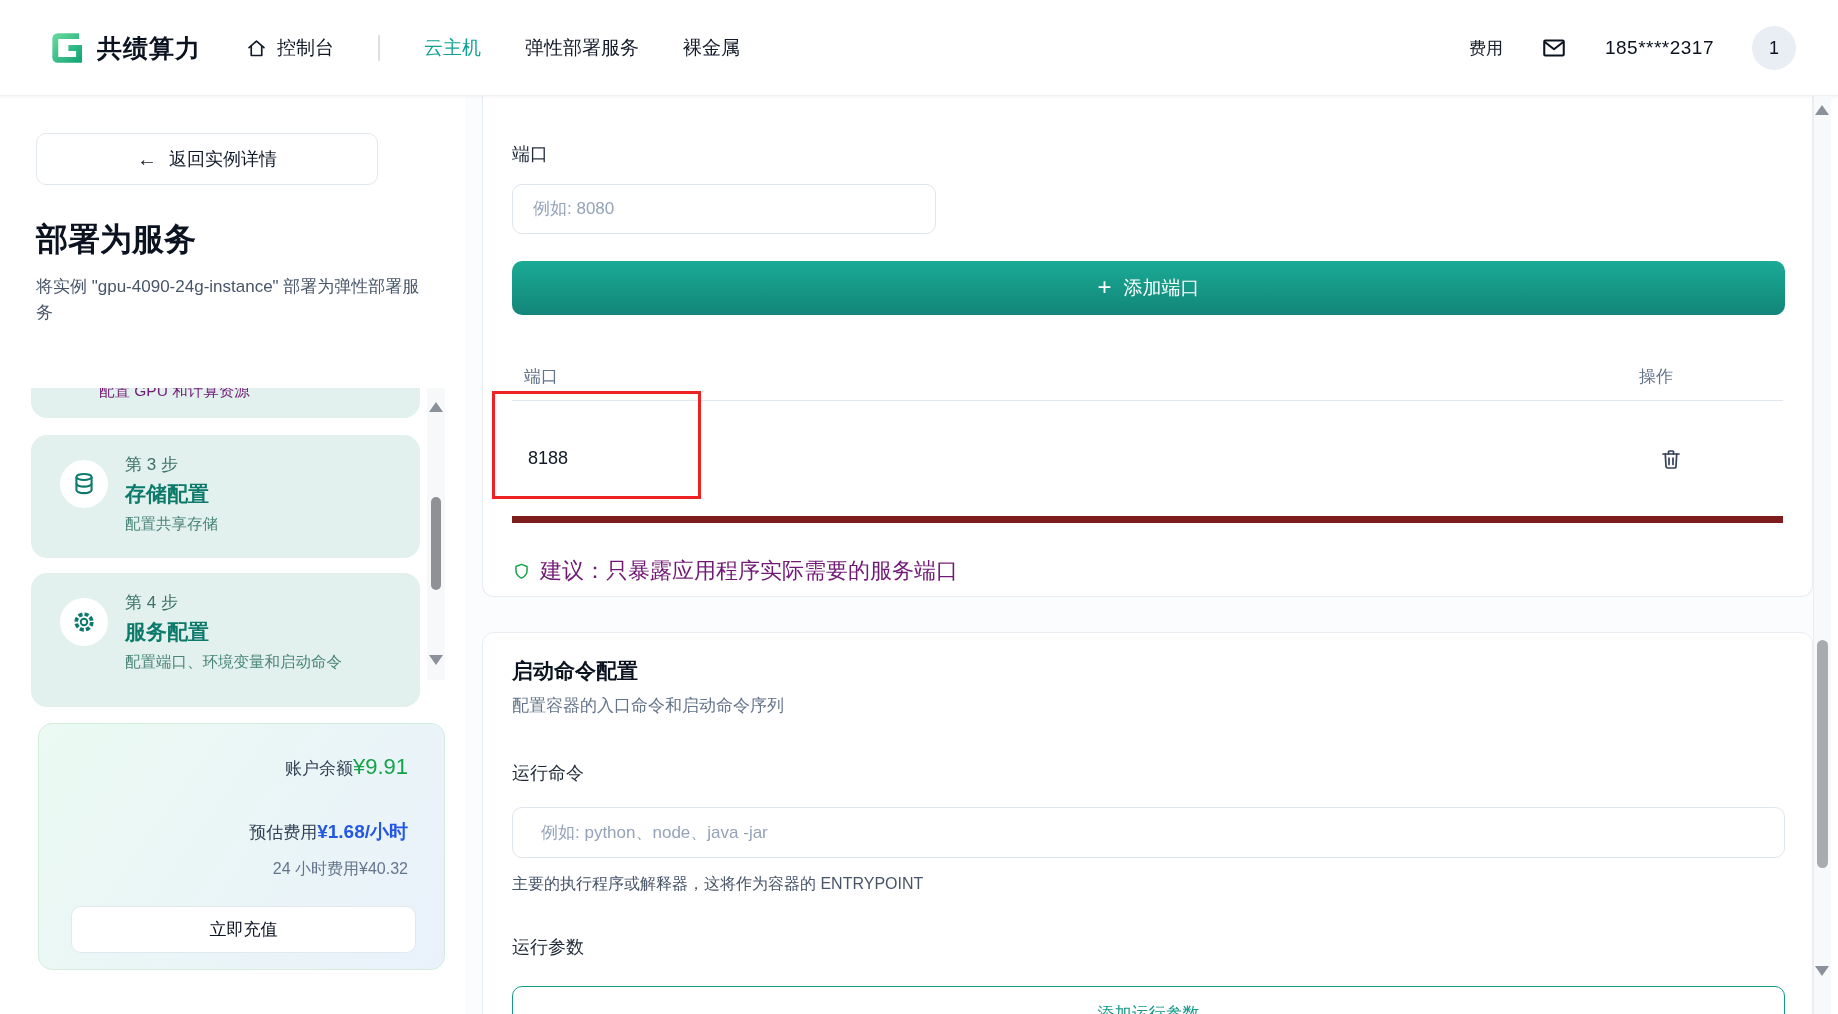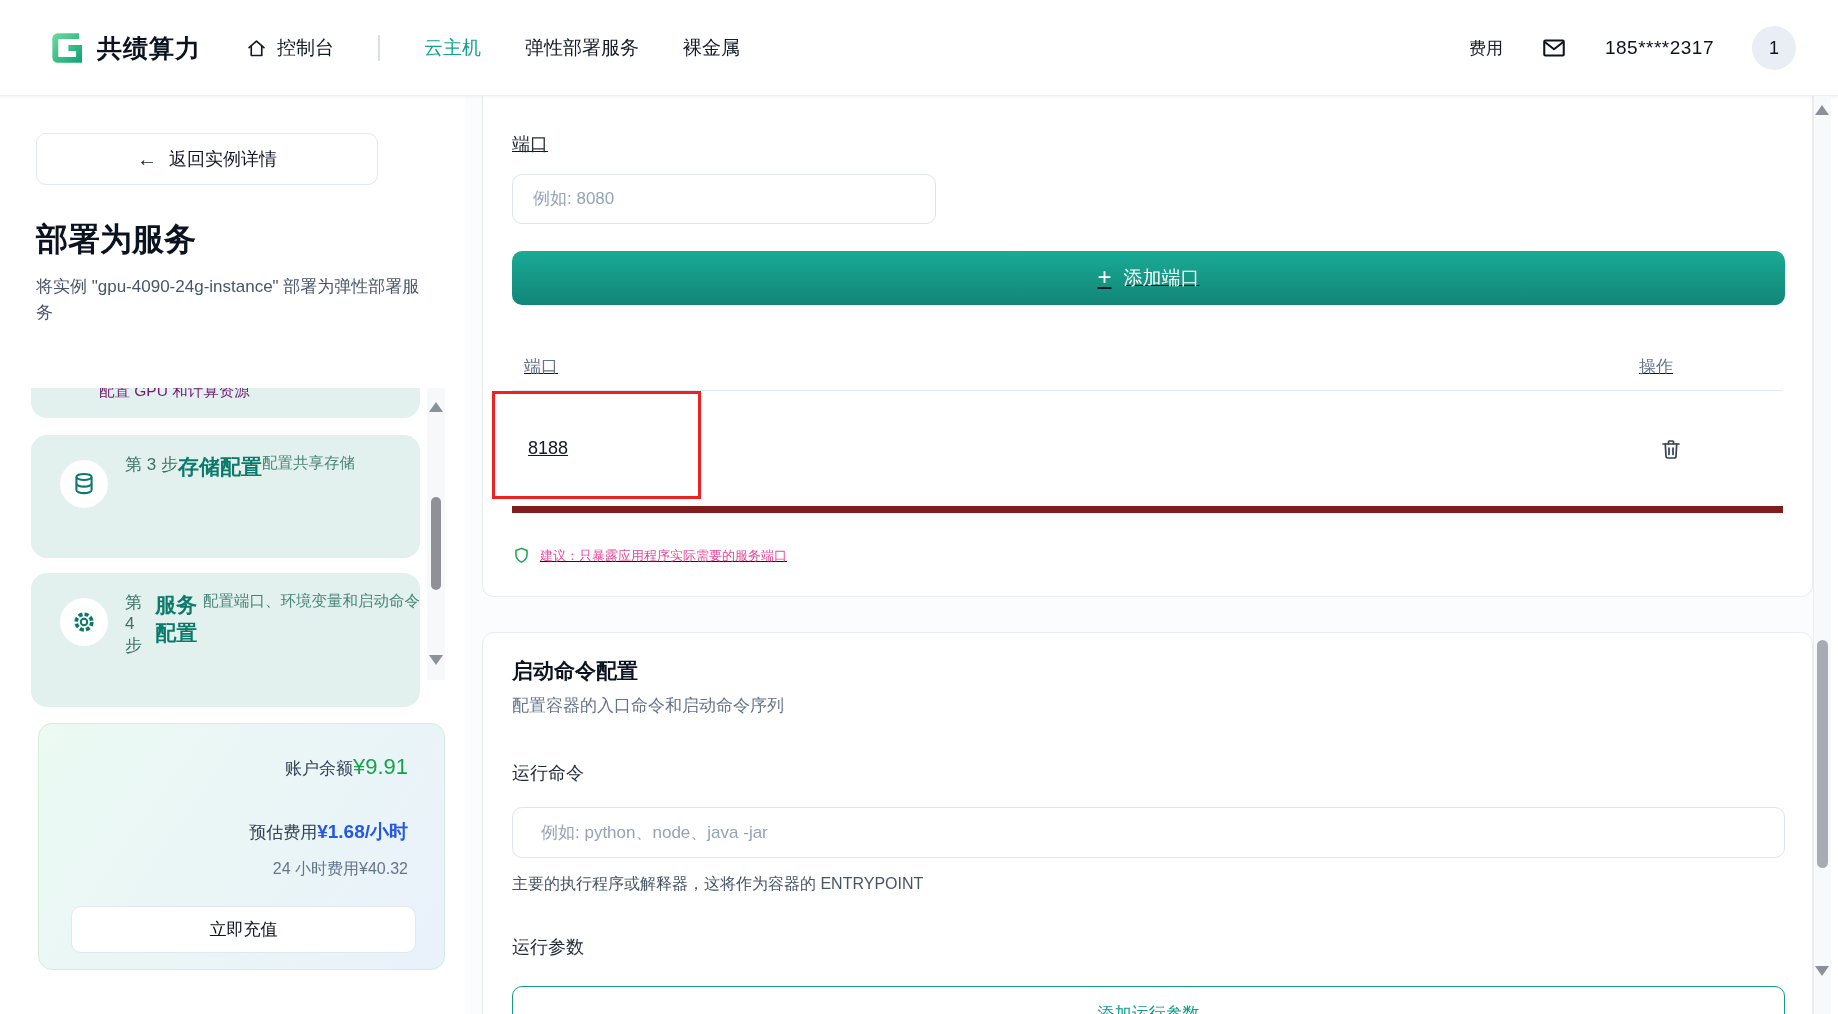--- a/index.html
+++ b/index.html
@@ -34,21 +34,21 @@
   .side-subtitle { position:absolute; left:36px; top:178px; width:400px; font-size:17px; line-height:1.55; color:#475569; }
 
   .steps { position:absolute; left:31px; top:292px; width:414px; height:292px; }
   .step-card { position:absolute; left:0; width:389px; background:#e2f1ed; border-radius:16px; }
   .step-clip { top:0; height:30px; border-radius:0 0 16px 16px; overflow:hidden; }
   .step-clip .clip-text { margin:-7px 0 0 68px; font-size:15.5px; color:#701a75; white-space:nowrap; }
   .step-3 { top:47px; height:123px; }
   .step-4 { top:185px; height:134px; }
   .step-icon-circle { position:absolute; left:29px; top:25px; width:48px; height:48px; border-radius:50%;
     background:#fff; display:flex; align-items:center; justify-content:center; }
-  .step-texts { position:absolute; left:94px; top:18px; display:flex; flex-direction:row; }
+  .step-texts { position:absolute; left:94px; top:18px; display:flex; flex-direction:column; }
   .step-no { font-size:17px; color:#3c7167; margin-bottom:4px; }
   .step-title { font-size:21px; font-weight:800; color:#0c7a6b; margin-bottom:6px; }
   .step-desc { font-size:15.5px; color:#4a8579; white-space:nowrap; }
 
   .side-scrollbar { position:absolute; right:0; top:0; width:18px; height:292px; background:#f7f8f9; border-radius:2px; }
   .tri-up { width:0; height:0; border-left:7px solid transparent; border-right:7px solid transparent;
     border-bottom:10px solid #8b919a; position:absolute; left:2px; cursor:pointer; }
   .tri-down { width:0; height:0; border-left:7px solid transparent; border-right:7px solid transparent;
     border-top:10px solid #8b919a; position:absolute; left:2px; cursor:pointer; }
   .side-scrollbar .tri-up { top:14px; }
@@ -64,21 +64,21 @@
   .v-green { font-size:22px; font-weight:400; color:#15a24a; }
   .v-blue { font-size:19px; font-weight:800; color:#2457e6; }
   .v-gray { font-size:16px; color:#64748b; }
   .recharge-btn { position:absolute; left:32px; top:182px; width:345px; height:47px; background:#fff;
     border:1px solid #e2e8f0; border-radius:10px; font-size:17px; color:#0b1220;
     display:flex; align-items:center; justify-content:center; cursor:pointer; }
 
   
   .main { position:absolute; left:465px; top:96px; width:1348px; height:918px; background:#fbfcfd; }
   .card { position:absolute; left:17px; width:1331px; background:#fff; border:1px solid #e9edf1; }
-  .card-ports { top:-1px; height:502px; border-top:none; border-radius:0 0 12px 12px; padding:0 29px;text-decoration:underline; }
+  .card-ports { top:-1px; height:502px; border-top:none; border-radius:0 0 12px 12px; padding:10px 29px; }
   .card-cmd { top:536px; height:520px; border-radius:12px 12px 0 0; padding:24px 29px; }
 
   .field-label { font-size:18px; color:#1f2937; }
   .port-label { margin-top:37px; }
   .port-input { margin-top:18px; width:424px; height:50px; border:1px solid #dfe5ec; border-radius:10px;
     padding:0 20px; font-size:17px; color:#0f172a; outline:none; font-family:inherit; }
   .port-input::placeholder, .cmd-input::placeholder { color:#94a3b8; }
   .add-port-btn { margin-top:27px; width:1273px; height:54px; border:none; border-radius:10px; cursor:pointer;
     background:linear-gradient(180deg,#1aab95 0%,#128579 100%); color:#fff; font-size:19px;
     display:flex; align-items:center; justify-content:center; gap:12px; font-family:inherit; }
@@ -89,21 +89,21 @@
   .th { font-size:17px; color:#64748b; padding-top:14px; }
   .th-port { padding-left:12px; } .th-action { padding-right:110px; }
   .t-row { display:flex; justify-content:space-between; align-items:center; height:122px; border-bottom:7px solid #7f1d1d; }
   .td-port { font-size:18px; color:#111827; padding-left:16px; }
   .trash-btn { width:26px; height:26px; margin-right:98px; color:#334155; cursor:pointer; background:none; border:none; padding:0; }
 
   .red-highlight { position:absolute; left:9px; top:296px; width:209px; height:108px;
     border:3px solid #ee2222; pointer-events:none; z-index:5; }
 
   .tip-row { margin-top:33px; display:flex; align-items:center; gap:9px; }
-  .tip-text { font-size:13px; color:#ec4899; }
+  .tip-text { font-size:22px; color:#701a75; }
 
   .cmd-title { font-size:21px; font-weight:800; color:#0b1220; }
   .cmd-subtitle { margin-top:9px; font-size:17px; color:#64748b; }
   .run-label { margin-top:44px; }
   .cmd-input { margin-top:22px; width:1273px; height:51px; border:1px solid #dfe5ec; border-radius:10px;
     padding:0 28px; font-size:17px; color:#0f172a; outline:none; font-family:inherit; }
   .run-help { margin-top:16px; font-size:16px; color:#475569; }
   .args-label { margin-top:40px; }
   .add-arg-btn { margin-top:27px; width:1273px; height:54px; background:#fff; border:1.6px solid #149a86;
     border-radius:10px; color:#149a86; font-size:17px; display:flex; align-items:center; justify-content:center;

